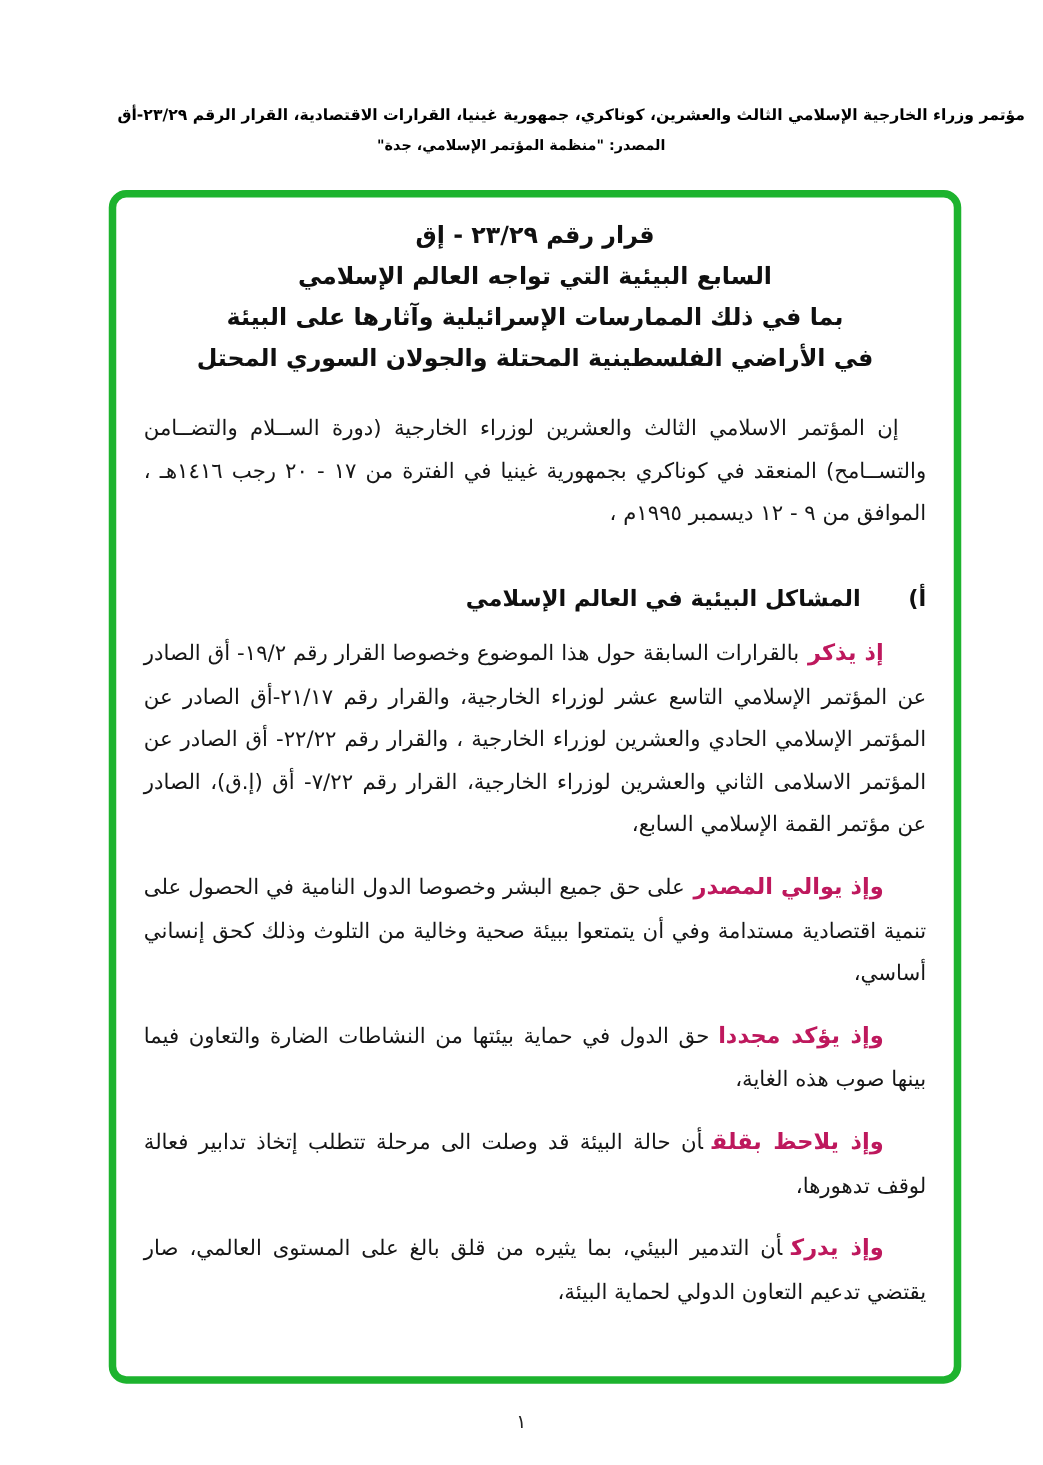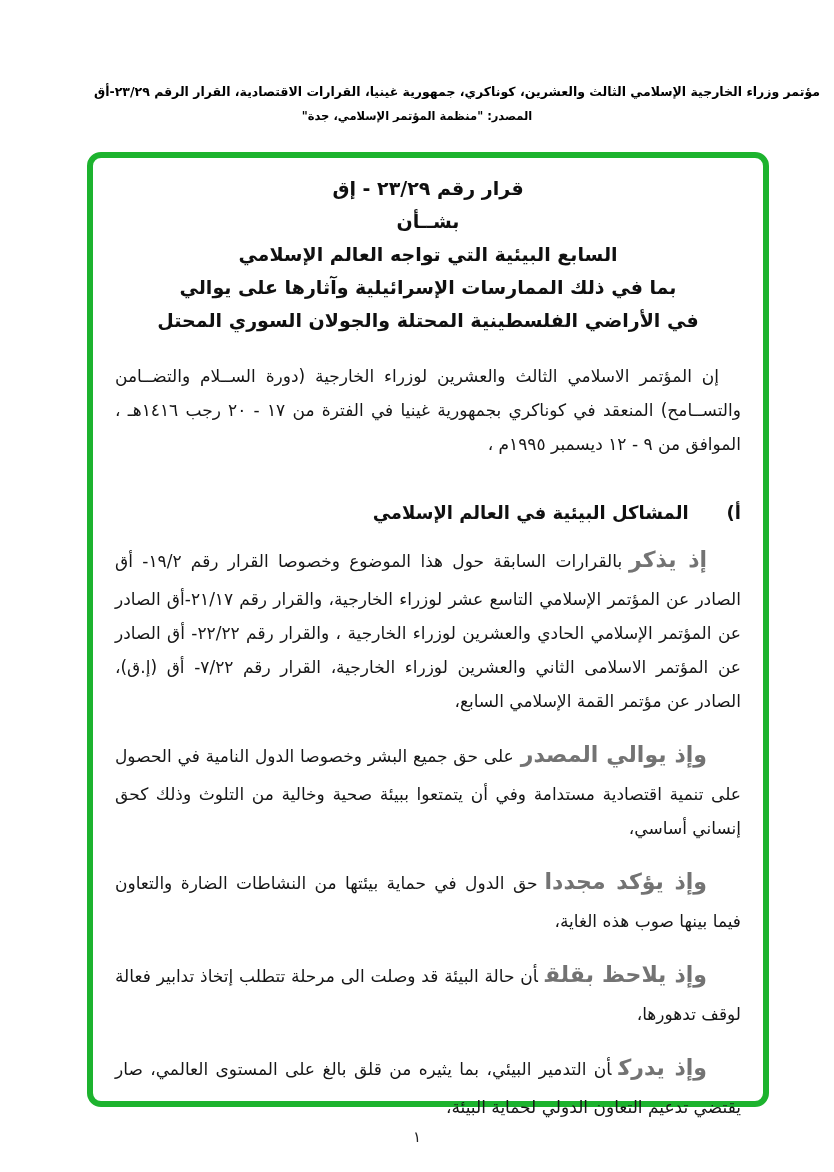--- a/index.html
+++ b/index.html
@@ -71,23 +71,23 @@
   .sec-title { margin-right: 38px; }
   
   .clause {
     margin: 15px 0 0 0;
     font-size: 17px;
     line-height: 2.0;
     text-align: justify;
     text-indent: 34px;
   }
   .clause .lead {
-    font-size: 22px;
+    font-size: 18px;
     margin-left: 7px;
-    color: #737373;
+    color: #be185d;
   }
   
   .page-number {
     position: absolute;
     top: 1128px; left: 0; right: 0;
     text-align: center;
     font-size: 15px;
     color: #222;
   }
 </style>
@@ -98,23 +98,22 @@
 
   <div class="doc-header">
     <div class="header-line1">مؤتمر وزراء الخارجية الإسلامي الثالث والعشرين، كوناكري، جمهورية غينيا، القرارات الاقتصادية، القرار الرقم ٢٣/٢٩-أق</div>
     <div class="header-line2">المصدر: "منظمة المؤتمر الإسلامي، جدة"</div>
   </div>
 
   <div class="green-box">
 
     <div class="title-block">
       <div>قرار رقم ٢٣/٢٩ - إق</div>
-      <div>بشــأن</div>
       <div>السابع البيئية التي تواجه العالم الإسلامي</div>
-      <div>بما في ذلك الممارسات الإسرائيلية وآثارها على يوالي</div>
+      <div>بما في ذلك الممارسات الإسرائيلية وآثارها على البيئة</div>
       <div>في الأراضي الفلسطينية المحتلة والجولان السوري المحتل</div>
     </div>
 
     <p class="preamble">إن المؤتمر الاسلامي الثالث والعشرين لوزراء الخارجية (دورة الســلام والتضــامن والتســامح) المنعقد في كوناكري بجمهورية غينيا في الفترة من ١٧ - ٢٠ رجب ١٤١٦هـ ، الموافق من ٩ - ١٢ ديسمبر ١٩٩٥م ،</p>
 
     <div class="section-heading">
       <span class="sec-marker">أ)</span><span class="sec-title">المشاكل البيئية في العالم الإسلامي</span>
     </div>
 
     <p class="clause">

